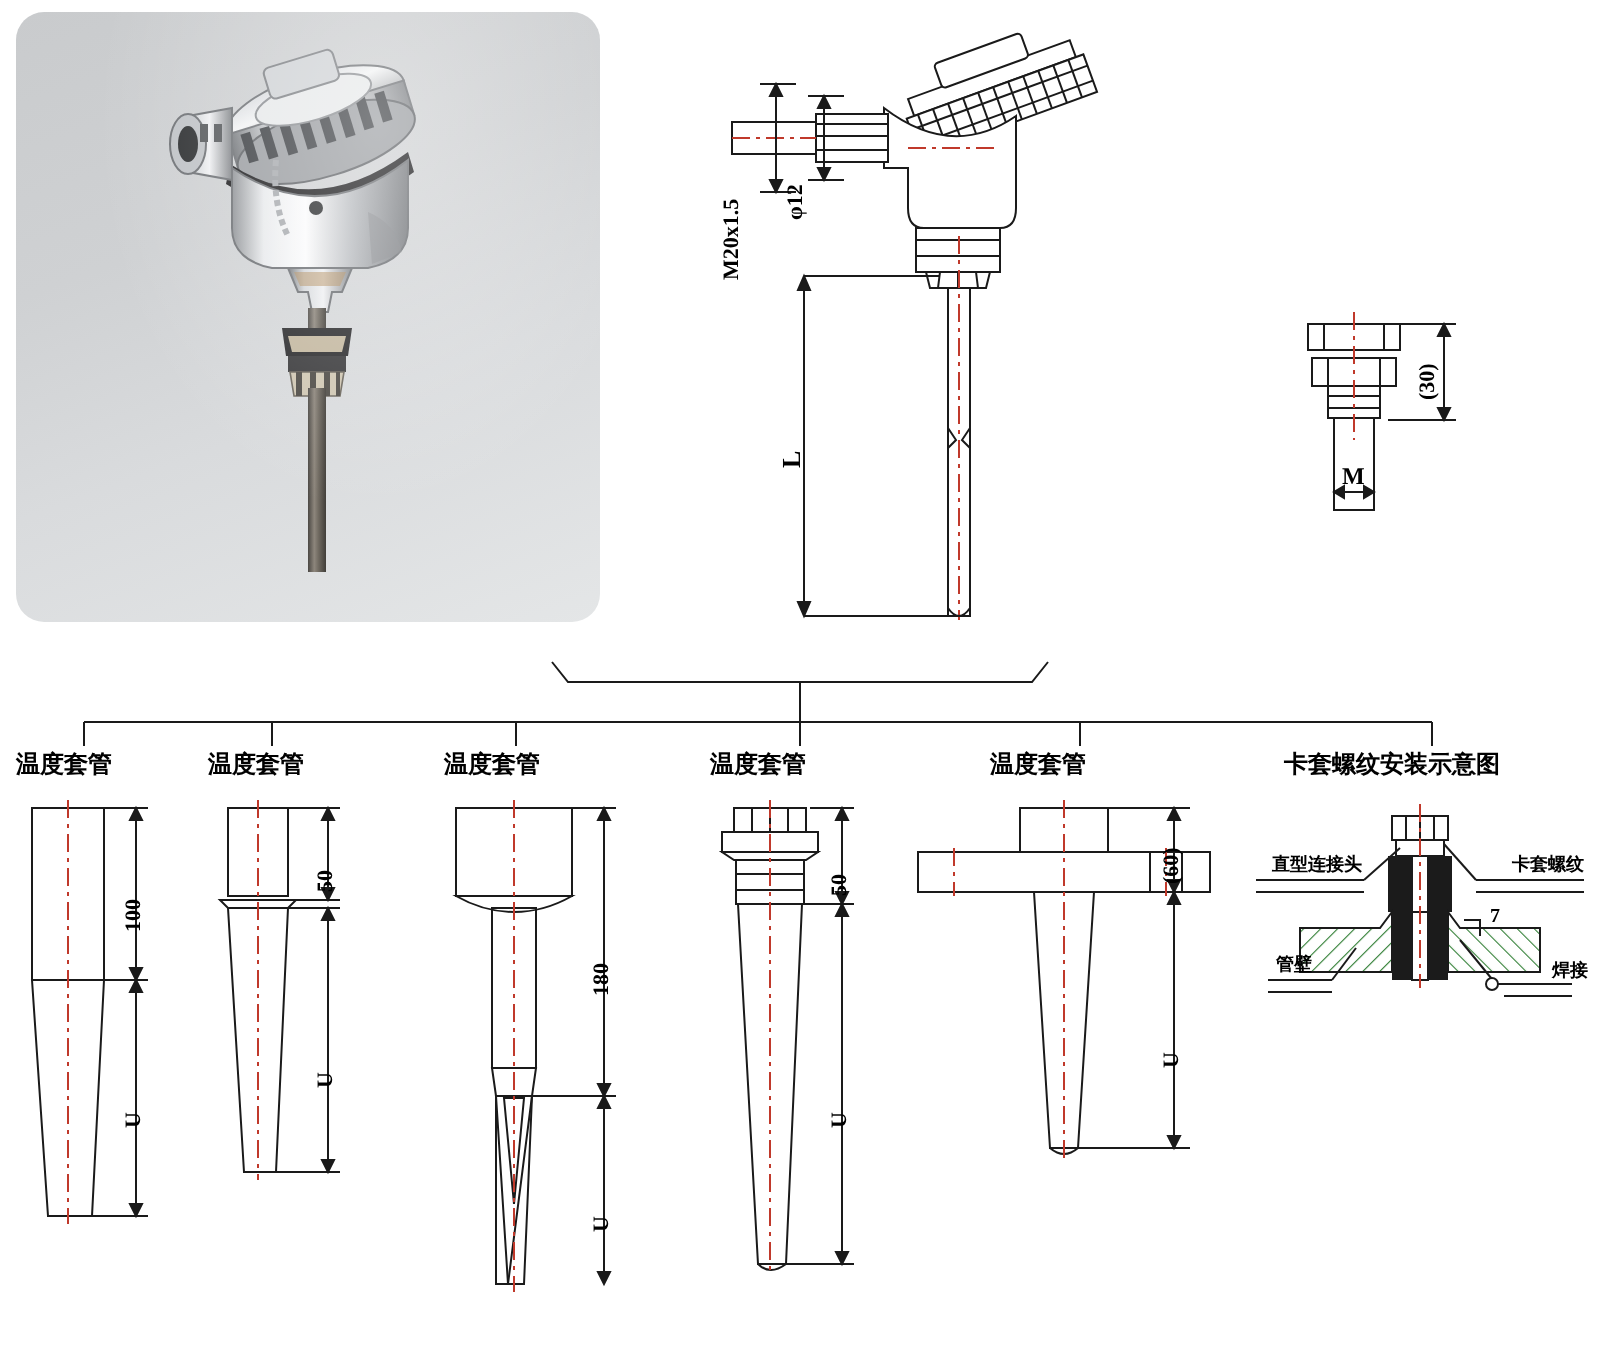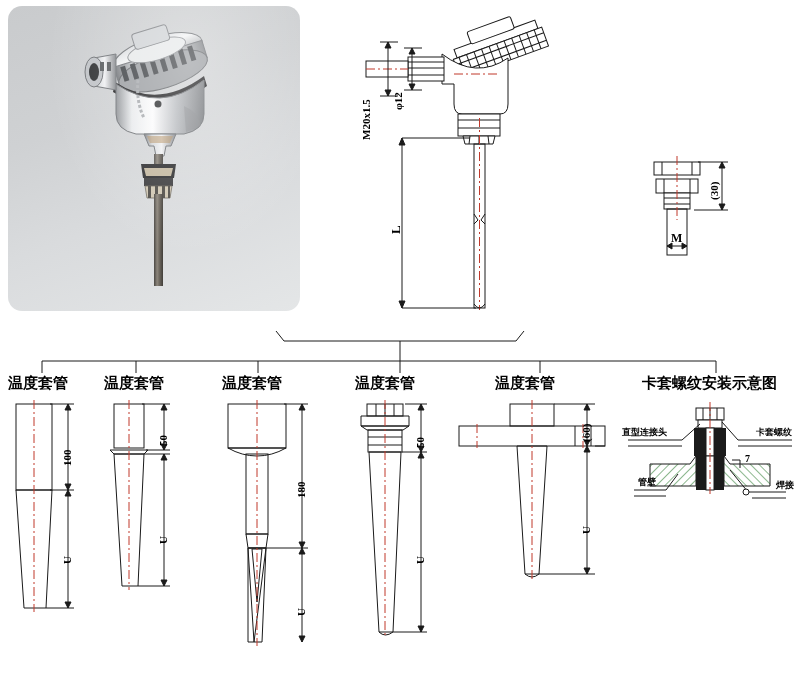--- a/index.html
+++ b/index.html
@@ -17,21 +17,21 @@
     overflow:hidden;
   }
   #photo .gloss{
     position:absolute;left:0;top:0;width:100%;height:100%;
     background:radial-gradient(ellipse at 62% 18%, rgba(255,255,255,.35) 0%, rgba(255,255,255,0) 55%);
   }
 
   
   .dim{font-size:11px;font-family:"Liberation Serif","DejaVu Serif",serif;font-weight:700;letter-spacing:0;white-space:nowrap;}
   .vtxt{transform-origin:0 0;transform:rotate(-90deg);}
-  .cn{font-family:"DejaVu Sans","Liberation Sans",sans-serif;font-weight:700;font-size:15px;white-space:nowrap;}
+  .cn{font-family:"DejaVu Sans","Liberation Sans",sans-serif;font-weight:700;font-size:12px;white-space:nowrap;}
   .cn-sm{font-family:"DejaVu Sans","Liberation Sans",sans-serif;font-weight:700;font-size:9px;white-space:nowrap;}
 
   svg{display:block;overflow:visible;}
   .s-stroke{fill:none;stroke:#1a1a1a;stroke-width:1;}
   .s-fill{fill:#ffffff;stroke:#1a1a1a;stroke-width:1;}
   .s-center{fill:none;stroke:#c0392b;stroke-width:1;stroke-dasharray:9 3 2 3;}
   .s-dim{fill:none;stroke:#1a1a1a;stroke-width:1;}
 </style>
 </head>
 <body>
@@ -483,18 +483,18 @@
       <circle cx="126" cy="98" r="3" fill="#ffffff"></circle>
       <line x1="8" y1="52" x2="62" y2="52"></line>
       <line x1="118" y1="52" x2="172" y2="52"></line>
       <line x1="14" y1="102" x2="46" y2="102"></line>
       <line x1="132" y1="104" x2="166" y2="104"></line>
     </g>
 
     <path d="M112 66 L120 66 L120 74" class="s-stroke"></path>
   </svg>
 
-  <div class="cn-sm abs" style="left:2px;top:52px;text-align:right;">直型连接头</div>
+  <div class="cn-sm abs" style="left:16px;top:52px;text-align:right;">直型连接头</div>
   <div class="cn-sm abs" style="left:136px;top:52px;text-align:right;">卡套螺纹</div>
   <div class="cn-sm abs" style="left:18px;top:102px;font-family:Liberation Mono, monospace;">管壁</div>
   <div class="cn-sm abs" style="left:156px;top:105px;">焊接</div>
   <div class="dim abs" style="left:125px;top:79px;font-size:10px;">7</div>
 </div>
 
 </body></html>

